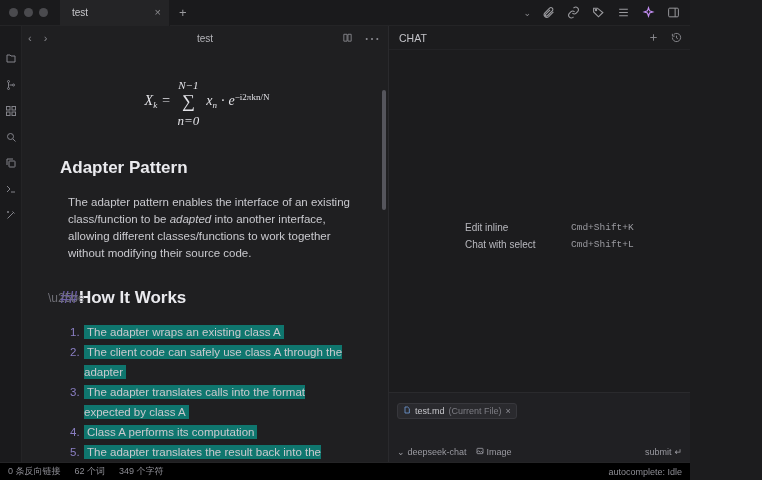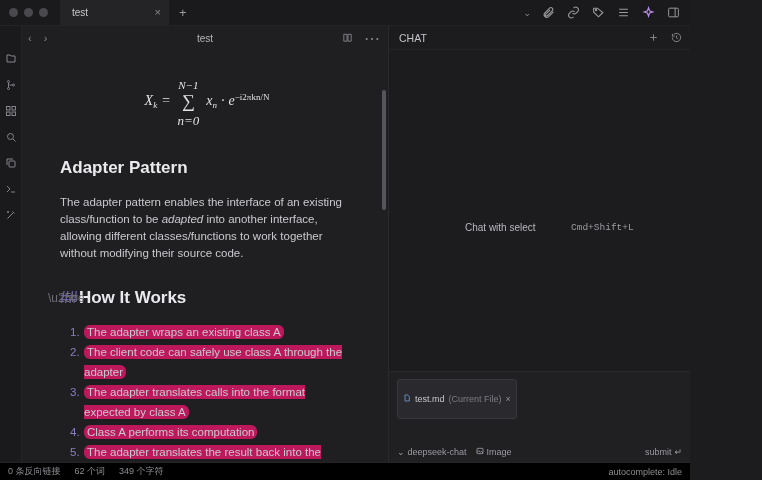--- a/index.html
+++ b/index.html
@@ -91,40 +91,40 @@
   .formula .sup { font-size: 9px; vertical-align: 5px; }
   .sigma-wrap { display: inline-block; vertical-align: middle; text-align: center; margin: 0 3px; position: relative; top: 1px; }
   .sigma-top { font-size: 11px; line-height: 8px; font-style: italic; }
   .sigma-ch { font-size: 18px; line-height: 17px; }
   .sigma-bot { font-size: 13px; line-height: 8px; font-style: italic; }
 
   h2.doc-h2 {
     margin: 0 0 16px 0;
     font-size: 17px; font-weight: bold; color: #eaeaee;
   }
-  p.doc-p { margin: 0 0 10px 0; font-size: 11.5px; line-height: 17px; color: #c9c9ce; }
+  p.doc-p { margin: 0 0 10px 8px; font-size: 11.5px; line-height: 17px; color: #c9c9ce; }
   p.doc-p em { font-style: italic; }
 
   .h3-line { display: flex; align-items: center; gap: 2px; margin: 26px 0 14px 0; position: relative; }
   .gutter-caret { position: absolute; left: -12px; color: #6f6f76; font-size: 12px; }
   .hash { color: #6c5ea8; font-size: 17px; font-weight: bold; letter-spacing: -1px; }
   .h3-text { font-size: 17px; font-weight: bold; color: #eaeaee; }
 
   ol.steps { margin: 0; padding: 0 0 0 10px; list-style: none; counter-reset: s; }
   ol.steps li {
     counter-increment: s;
     font-size: 11.5px; line-height: 20px;
     color: #c9c9ce;
     position: relative; padding-left: 14px;
   }
   ol.steps li::before {
     content: counter(s) ".";
     position: absolute; left: 0; color: #8b7fc4;
   }
-  ol.steps li span.txt { background: #be185d; border-radius: 6px; padding: 1px 3px; }
+  ol.steps li span.txt { background: #0f766e; border-radius: 0; padding: 1px 3px; }
 
   
   .chat {
     width: 302px; min-width: 302px;
     background: #1c1c1e;
     border-left: 1px solid #2a2a2d;
     display: flex; flex-direction: column;
   }
   .chat-head {
     height: 24px; min-height: 24px;
@@ -145,21 +145,21 @@
   .sc-key { font-family: "Liberation Mono", monospace; font-size: 9.5px; color: #9b9ba1; }
 
   .chat-compose {
     border-top: 1px solid #2a2a2d;
     background: #202023;
     padding: 7px 8px 5px 8px;
   }
   .chip {
     display: inline-flex; align-items: center; gap: 4px;
     background: #2a2a2e; border: 1px solid #37373c; border-radius: 3px;
-    padding: 14px 5px; font-size: 9px; color: #c6c6cb;
+    padding: 2px 5px; font-size: 9px; color: #c6c6cb;
   }
   .chip .cf { color: #7d7d84; }
   .chip .x { color: #8e8e95; font-size: 9px; }
   .chip .fi { color: #6f9ad6; font-size: 8px; }
   .compose-area { height: 28px; }
   .compose-bar { display: flex; align-items: center; gap: 9px; font-size: 9px; color: #9a9aa1; }
   .compose-bar .grow { flex: 1; }
   .cb-item { display: flex; align-items: center; gap: 3px; }
 
   
@@ -351,20 +351,24 @@
           <svg width="11" height="11" viewBox="0 0 24 24" fill="none" stroke="currentColor" stroke-width="2">
               <path d="M3 12a9 9 0 1 0 3-6.7"></path>
               <path d="M3 4v5h5"></path>
               <path d="M12 8v5l3 2"></path>
             </svg>
         </span>
       </div>
 
       <div class="chat-body">
         <div class="shortcuts">
+          <div class="sc-row">
+            <span class="sc-label">Edit inline</span>
+            <span class="sc-key">Cmd+Shift+K</span>
+          </div>
           <div class="sc-row">
             <span class="sc-label">Chat with select</span>
             <span class="sc-key">Cmd+Shift+L</span>
           </div>
         </div>
       </div>
 
       <div class="chat-compose">
         <div class="chip">
           <span class="fi">

